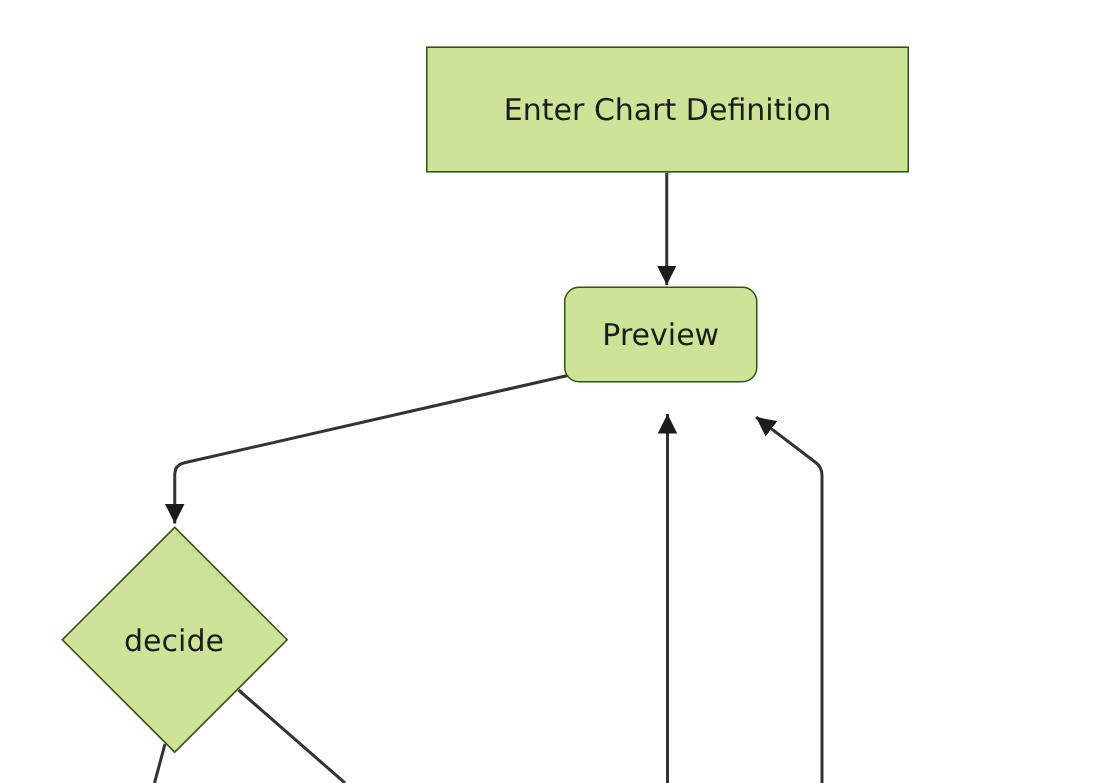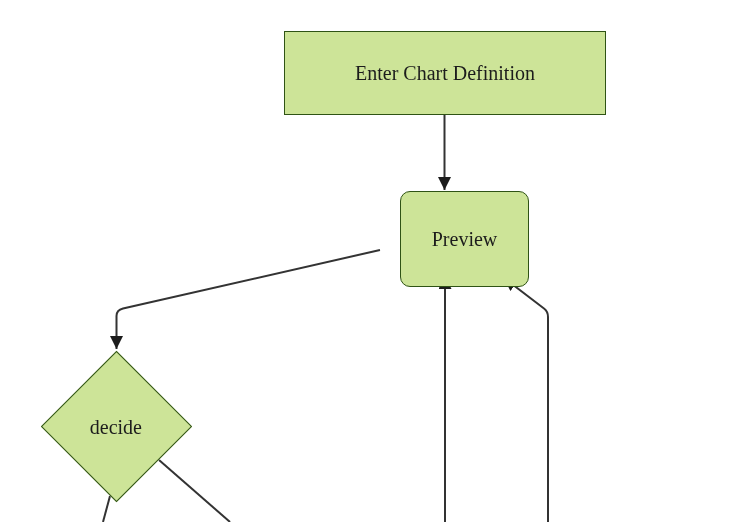--- a/index.html
+++ b/index.html
@@ -44,39 +44,38 @@
     line-height: 1.2;
     white-space: nowrap;
   }
   .node-rect {
     left: 284px;
     top: 31px;
     width: 322px;
     height: 84px;
   }
   .node-rounded {
-    left: 400px;
+    left: 376px;
     top: 191px;
     width: 129px;
-    height: 96px;
+    height: 64px;
     border-radius: 10px;
   }
   .node-diamond {
     left: 63px;
     top: 373px;
     width: 107px;
     height: 107px;
     transform: rotate(45deg);
   }
   .node-diamond .node-label {
     transform: rotate(-45deg);
   }
   .node-label {
     pointer-events: none;
-    font-family: Liberation Serif, serif;
   }
 </style>
 </head>
 <body>
 
 <div class="stage">
 
   <svg class="edge-layer" viewBox="0 0 740 522" xmlns="http://www.w3.org/2000/svg">
     <defs>
       <marker id="arrowhead" viewBox="0 0 10 10" refX="10" refY="5" markerWidth="13" markerHeight="13" markerUnits="userSpaceOnUse" orient="auto">

